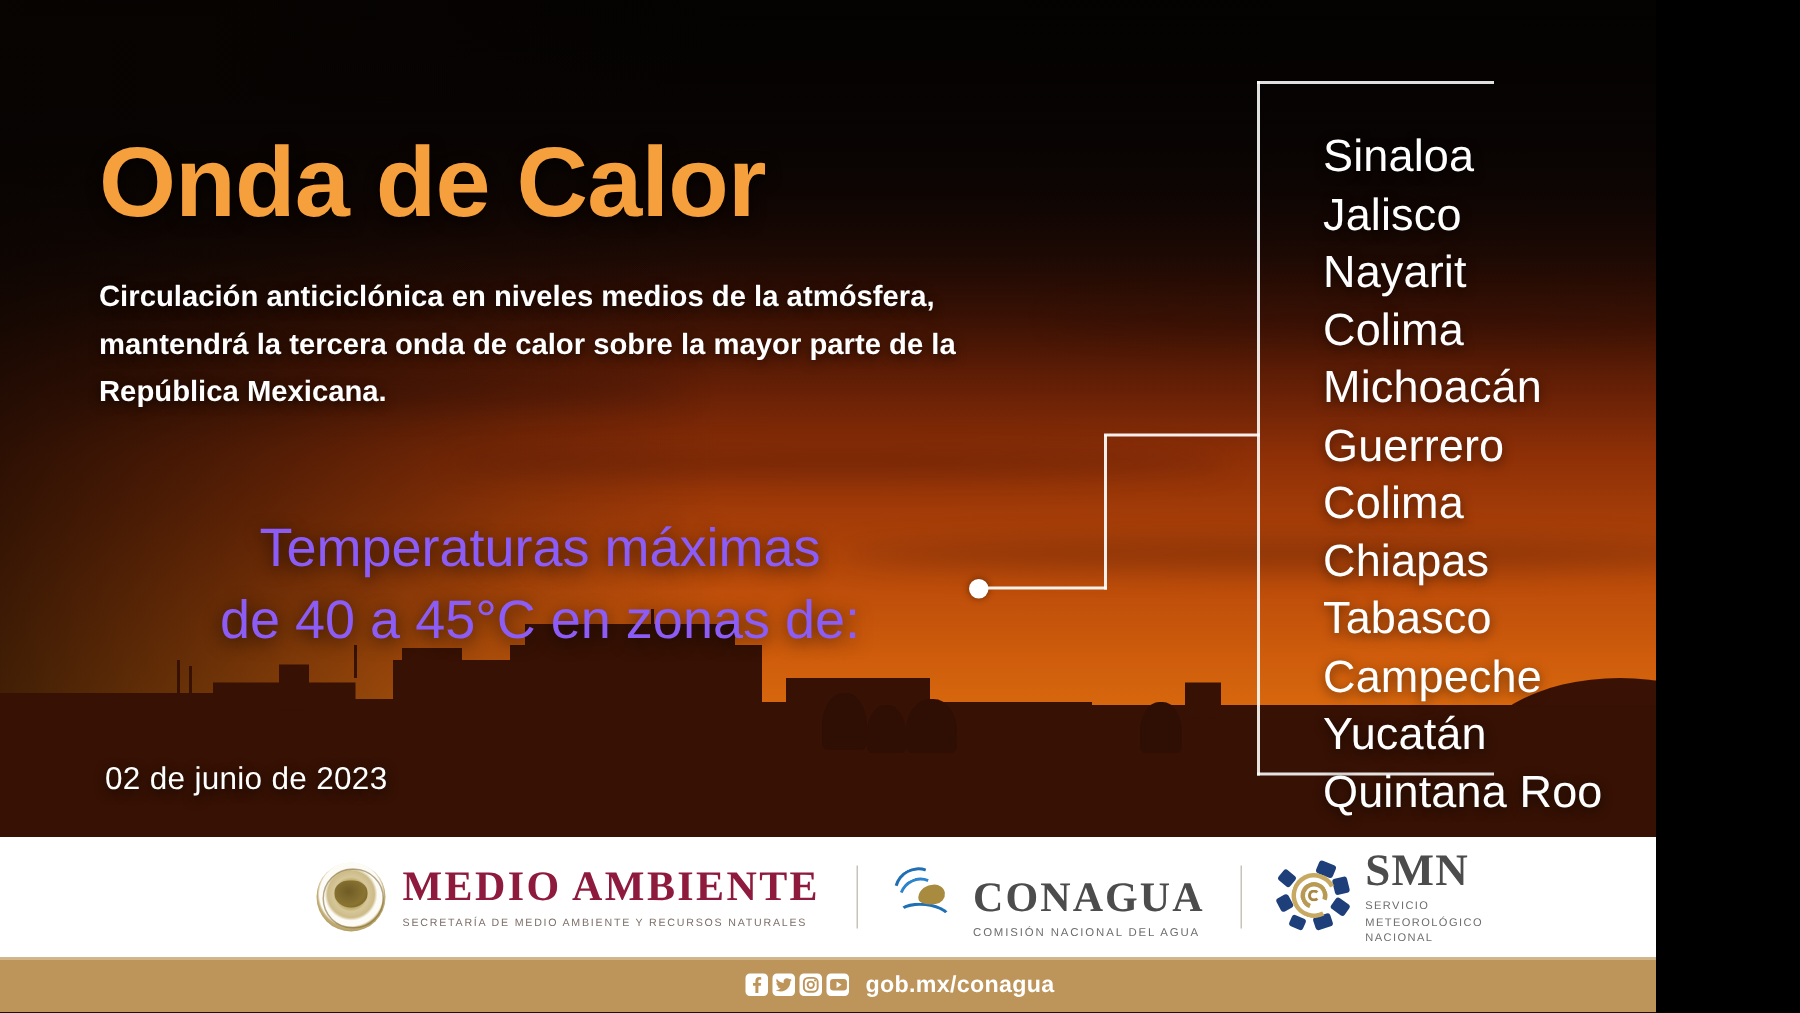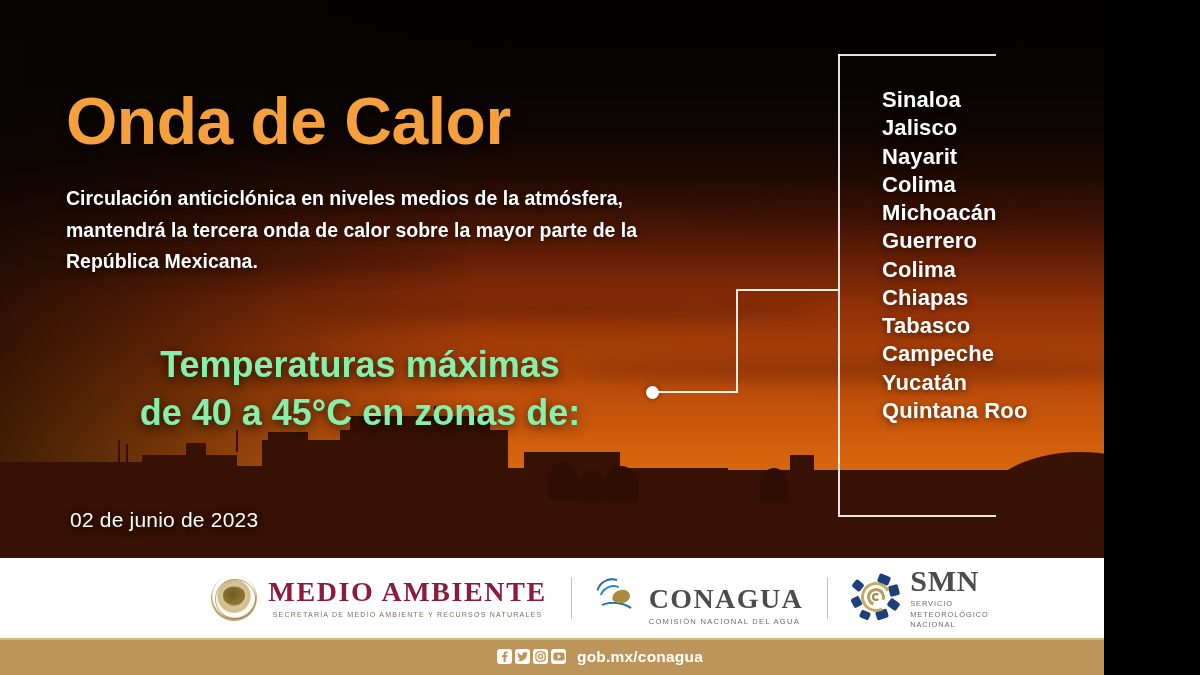--- a/index.html
+++ b/index.html
@@ -121,22 +121,22 @@
     line-height: 1.62;
     text-shadow: 0 2px 7px rgba(0,0,0,0.62);
   }
 
   .temps {
     position: absolute;
     left: 60px;
     top: 341px;
     width: 600px;
     font-size: 36px;
-    font-weight: bold;
-    color: #86efac;
+    font-weight: normal;
+    color: #8b5cf6;
     line-height: 1.32;
     text-align: center;
     text-shadow: 0 3px 11px rgba(0,0,0,0.72);
   }
 
   .date {
     position: absolute;
     left: 70px;
     top: 508px;
     font-size: 21px;
@@ -208,22 +208,22 @@
     background: rgba(255,255,255,0.88);
   }
 
   .states {
     position: absolute;
     left: 882px;
     top: 86px;
     width: 300px;
   }
   .state {
-    font-size: 22px;
-    font-weight: bold;
+    font-size: 30px;
+    font-weight: normal;
     color: #ffffff;
     line-height: 1.285;
     letter-spacing: 0.1px;
     text-shadow: 0 2px 7px rgba(0,0,0,0.55);
     white-space: nowrap;
   }
 
   
   .footer {
     position: absolute;
@@ -245,21 +245,21 @@
   }
 
   .divider {
     width: 1px;
     height: 42px;
     background: #c9c2ba;
     margin: 0 24px;
   }
 
   
-  .semarnat { display: flex; align-items: center; gap: 11px; text-align: center; }
+  .semarnat { display: flex; align-items: center; gap: 11px; }
   .seal {
     width: 46px; height: 46px;
     border-radius: 50%;
     background:
       radial-gradient(circle at 50% 46%, #a8924e 0%, #b9a35c 26%, #d6c79a 34%, #cdbb88 46%, #fdfbf6 52%, #fdfbf6 62%, #c2ae76 66%, #9d8744 84%, #8d7a3d 100%);
     position: relative;
     flex: none;
   }
   .seal::before {
     content: "";

